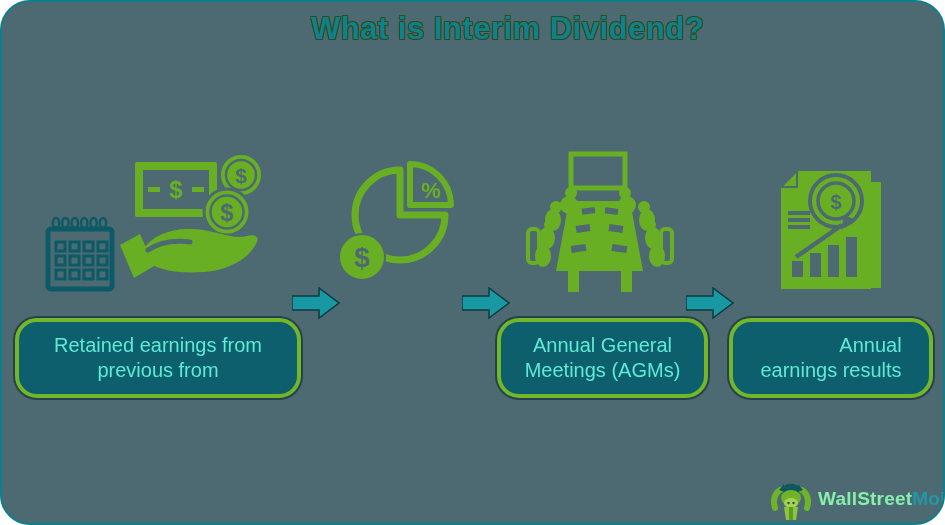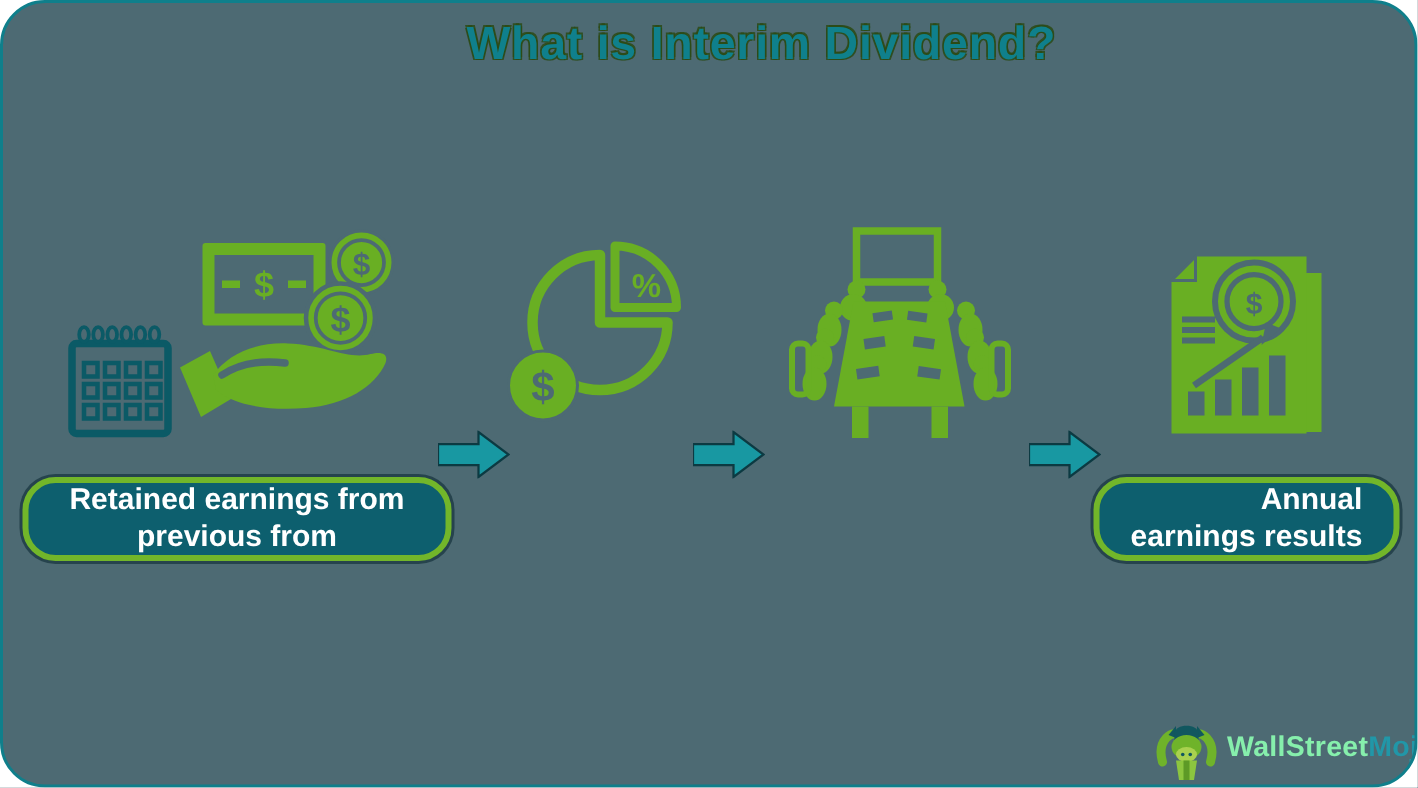--- a/index.html
+++ b/index.html
@@ -9,25 +9,25 @@
   }
   .title{
     position:absolute;top:9px;left:0;width:100%;text-align:center;
     font-size:31px;font-weight:bold;letter-spacing:.5px;color:#0f808c;
     text-shadow:-1px -1px 0 rgba(43,74,21,.85),1px -1px 0 rgba(43,74,21,.85),
                 -1px 1px 0 rgba(43,74,21,.85),1px 1px 0 rgba(43,74,21,.85);
     padding-left:35px;
   }
   .icon{position:absolute;}
   .flow-box{
-    position:absolute;top:316px;height:56px;box-sizing:border-box;
+    position:absolute;top:316px;height:80px;box-sizing:border-box;
     background:#0d5f6e;border:4px solid #72b62a;border-radius:22px;
     box-shadow:0 0 0 2px rgba(13,42,52,.6);
     display:flex;align-items:center;justify-content:center;text-align:center;
-    color:#ffffff;font-weight:bold;font-size:20px;line-height:1.25;
+    color:#5eead4;font-weight:normal;font-size:20px;line-height:1.25;
   }
   .flow-box span{display:block;}
   .arrow{position:absolute;top:285px;width:48px;height:32px;}
   .logo{position:absolute;left:766px;top:474px;height:46px;display:flex;align-items:center;gap:4px;}
   .logo-text{font-size:19px;font-weight:bold;letter-spacing:.2px;}
   .logo-text .primary{color:#86efac;}
   .logo-text .accent{color:#2197a8;}
 </style>
 </head>
 <body>
@@ -172,20 +172,26 @@
   <svg class="arrow" style="left:684px;" viewBox="0 0 48 32">
     <polygon points="0,9 27,9 27,1 47,16 27,31 27,23 0,23" fill="#1898a2" stroke="#0c3a42" stroke-width="1.5"></polygon>
   </svg>
 
   <div class="flow-box" style="left:13px;width:286px;">
     <div>
       <span>Retained earnings from</span>
       <span>previous from</span>
     </div>
   </div>
+  <div class="flow-box" style="left:495px;width:211px;">
+    <div>
+      <span>Annual General</span>
+      <span>Meetings (AGMs)</span>
+    </div>
+  </div>
   <div class="flow-box" style="left:727px;width:204px;text-align:right;">
     <div>
       <span>Annual</span>
       <span>earnings results</span>
     </div>
   </div>
 
   <div class="logo">
     <svg width="46" height="44" viewBox="0 0 46 44">
       <path d="M7 31 C3 17 13 8 21 14" stroke="#6fb32a" stroke-width="6" fill="none" stroke-linecap="round"></path>

